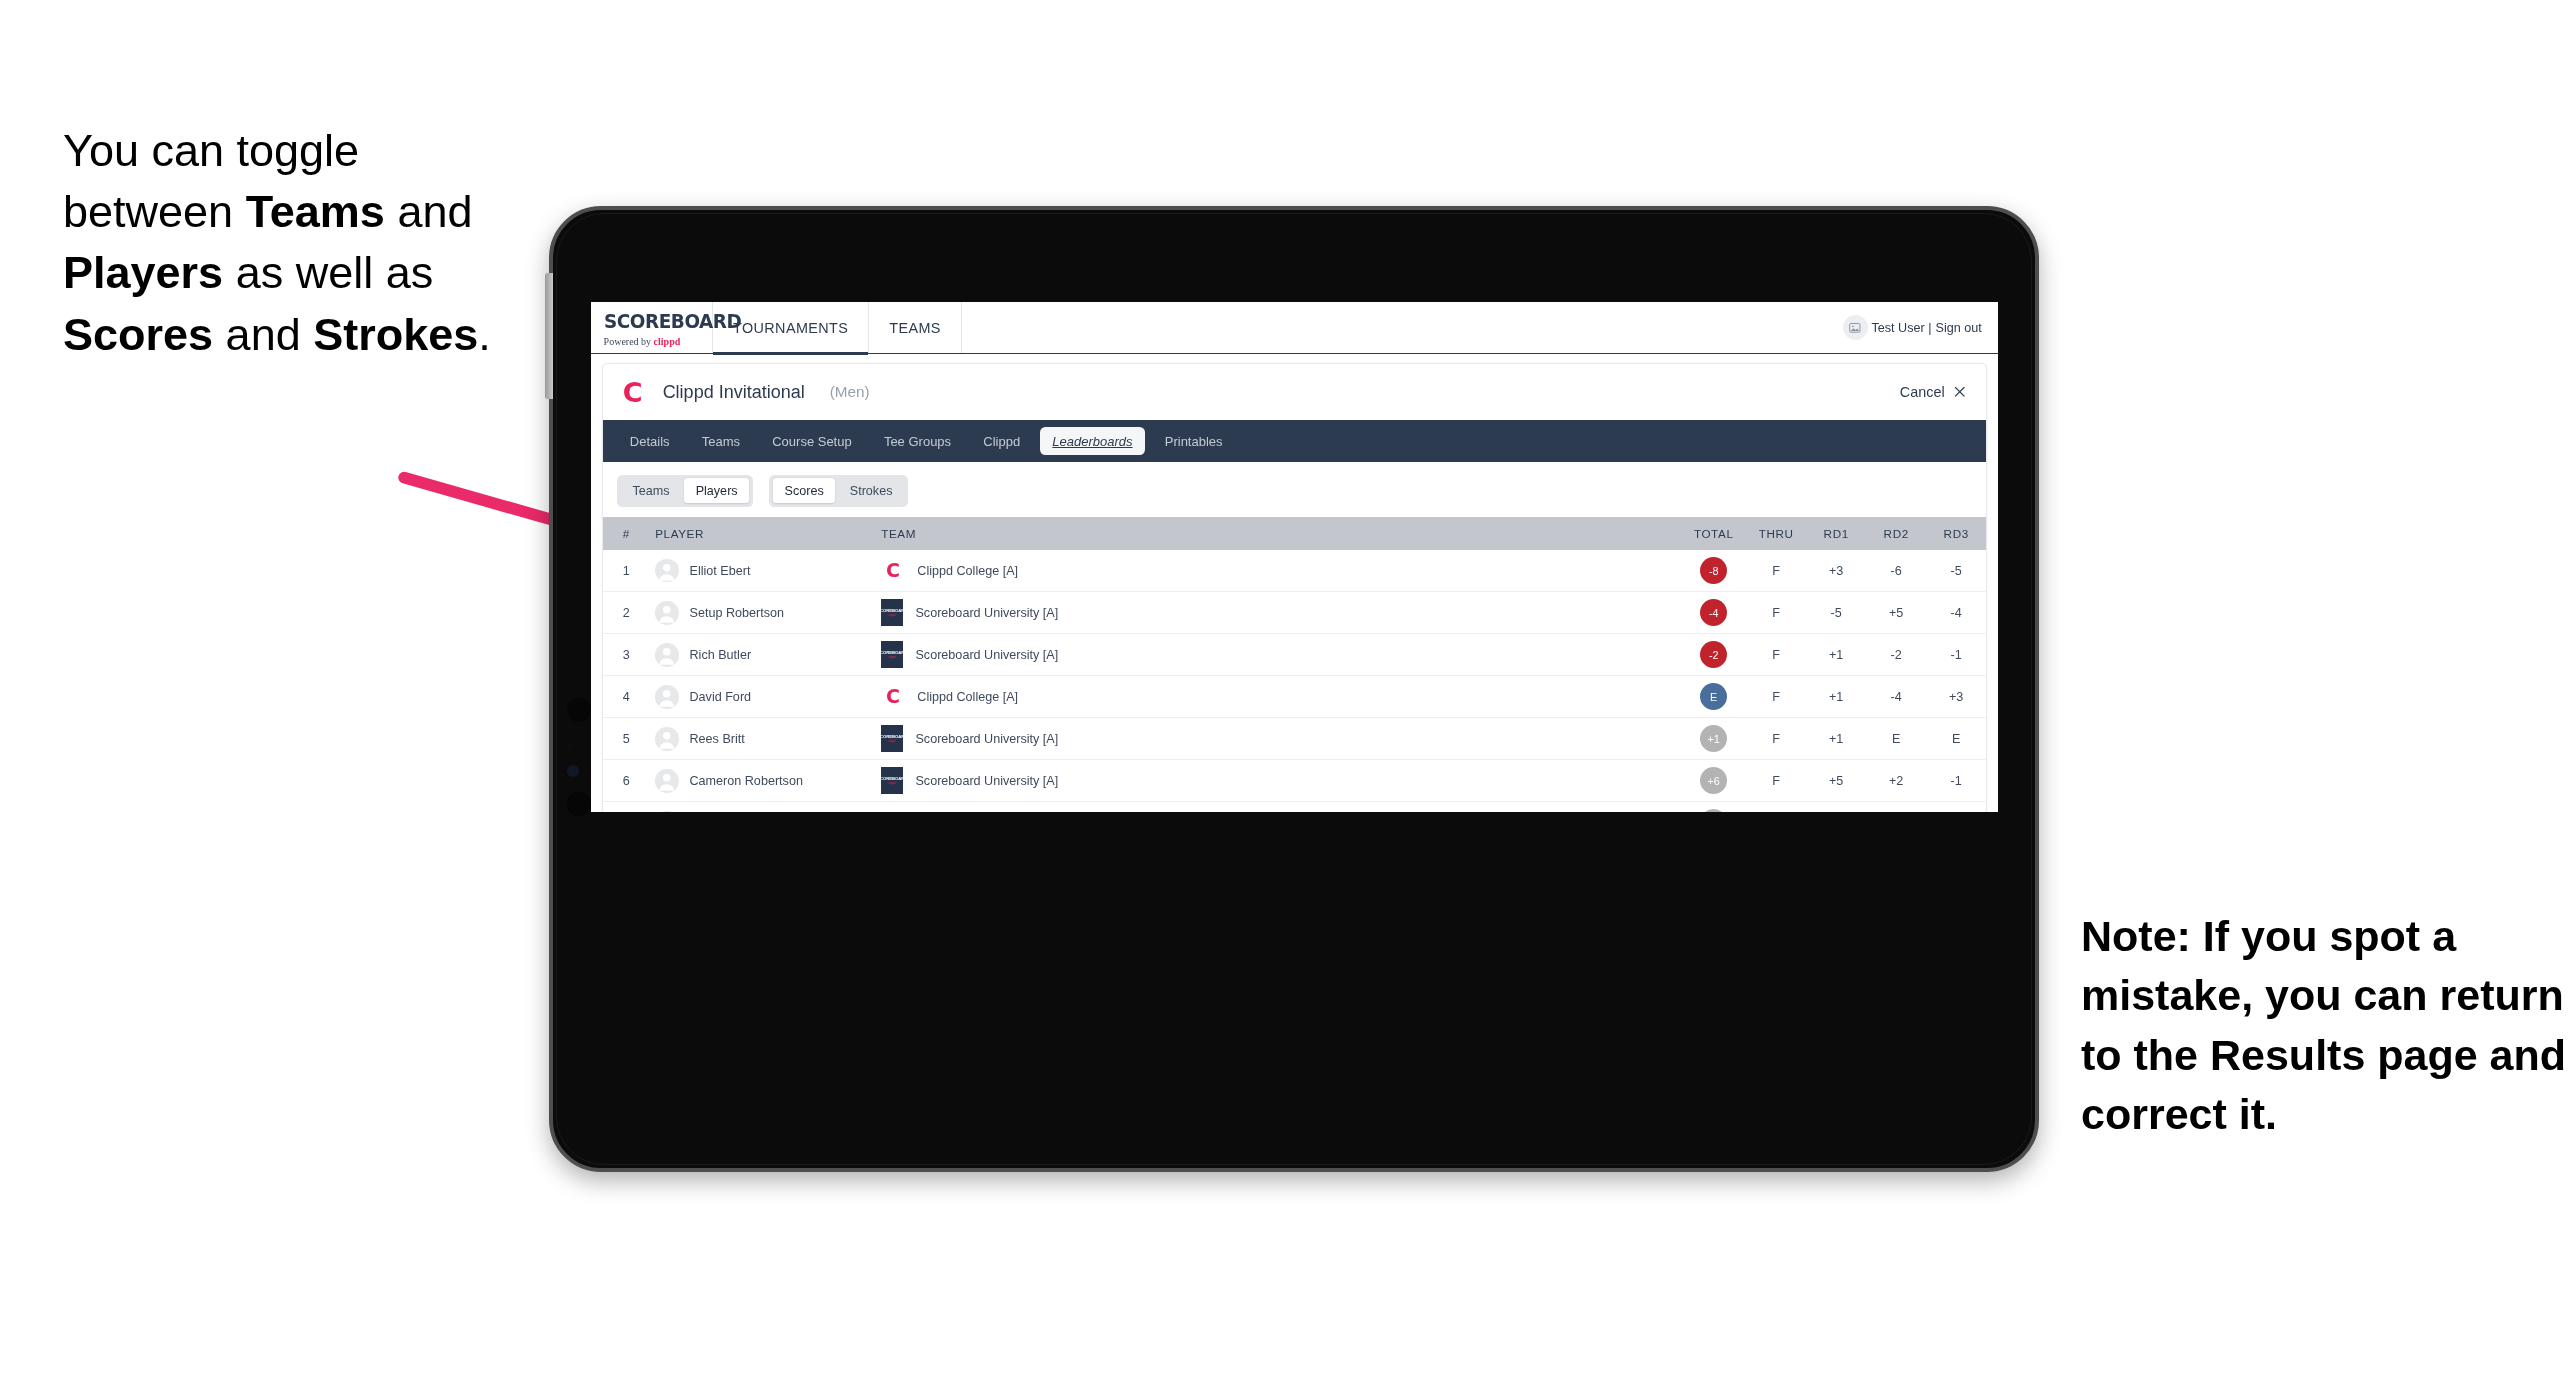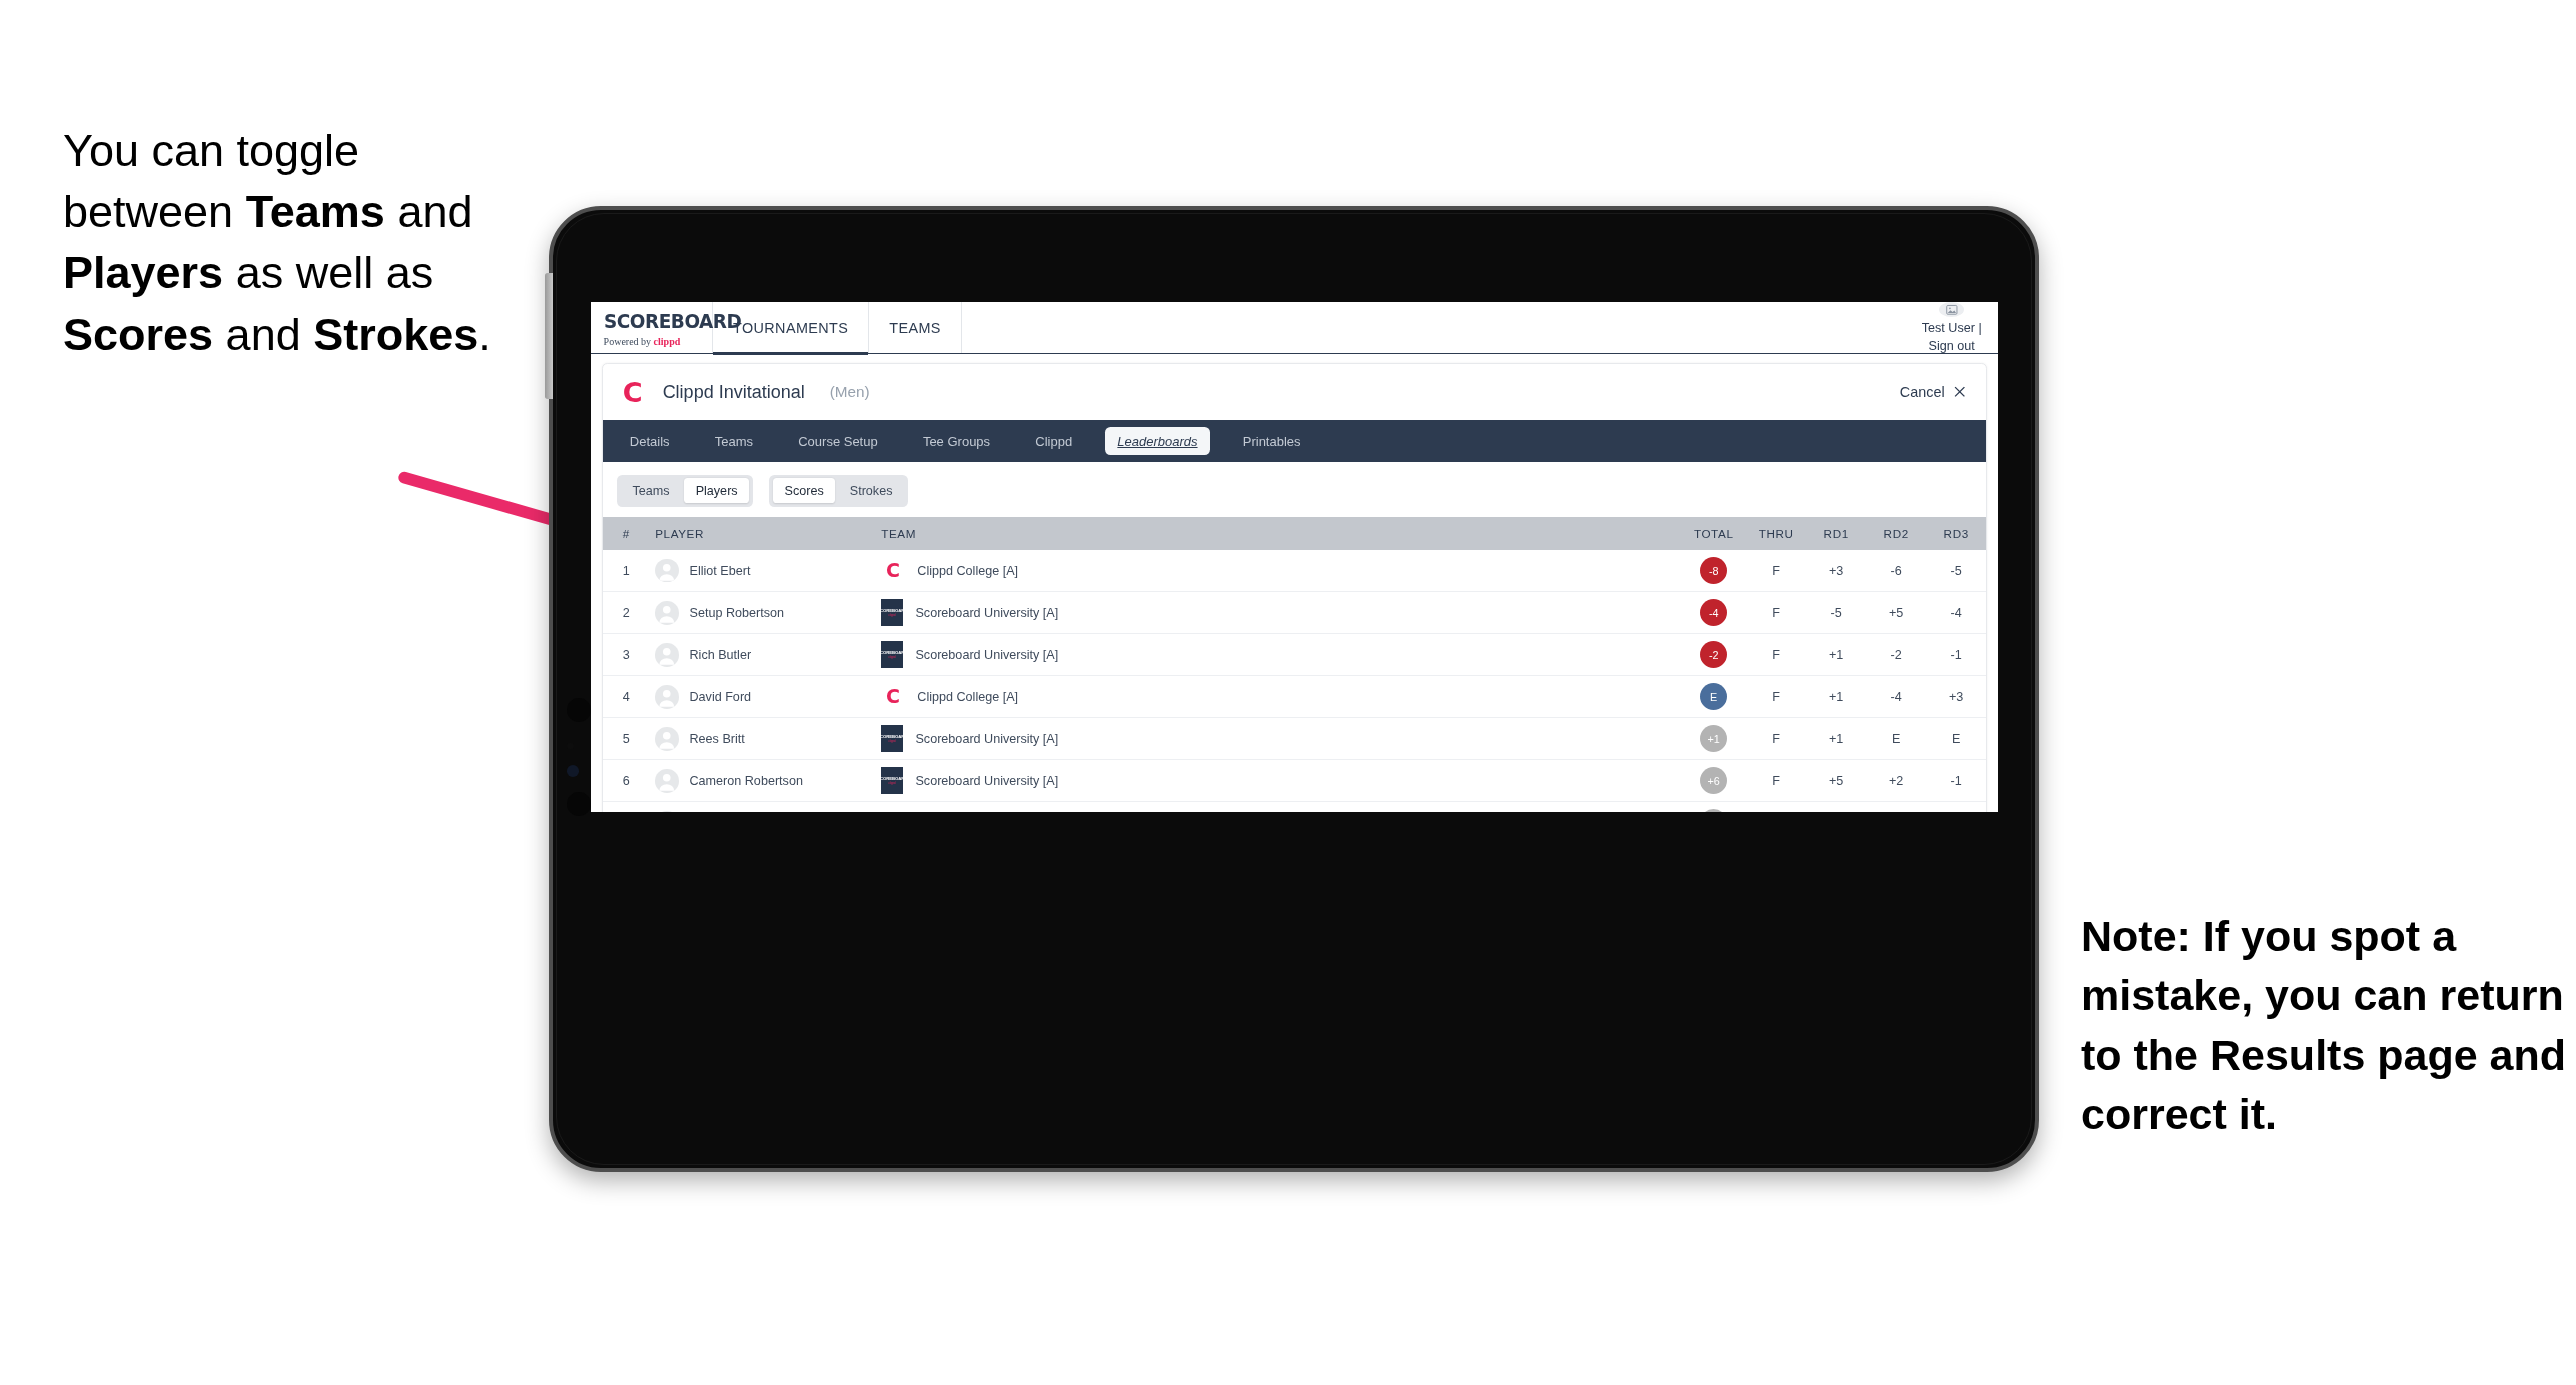--- a/index.html
+++ b/index.html
@@ -154,21 +154,20 @@
     background: #2d3b50;
   }
 
   .topbar-spacer { flex: 1; }
 
   .user-area {
     display: flex;
     align-items: center;
     gap: 4px;
     padding-right: 16.3px;
-    flex-direction: column;
   }
   .user-avatar {
     width: 25px; height: 25px;
     border-radius: 50%;
     background: #eceef1;
     display: flex; align-items: center; justify-content: center;
   }
   .user-name { font-size: 12.6px; color: #2d3b50; }
   .sign-out { font-size: 12.6px; color: #2d3b50; cursor: pointer; }
 
@@ -203,21 +202,21 @@
     font-size: 14.4px; color: #2d3b50; cursor: pointer;
   }
 
   
   .subnav {
     background: #2d3b50;
     height: 42px;
     display: flex;
     align-items: center;
     padding: 0 14.4px;
-    gap: 20px;
+    gap: 7px;
   }
   .subnav-item {
     font-size: 13px;
     color: #c3cad4;
     padding: 6.3px 12.6px;
     border-radius: 5.4px;
     cursor: pointer;
     white-space: nowrap;
   }
   .subnav-item.active {

